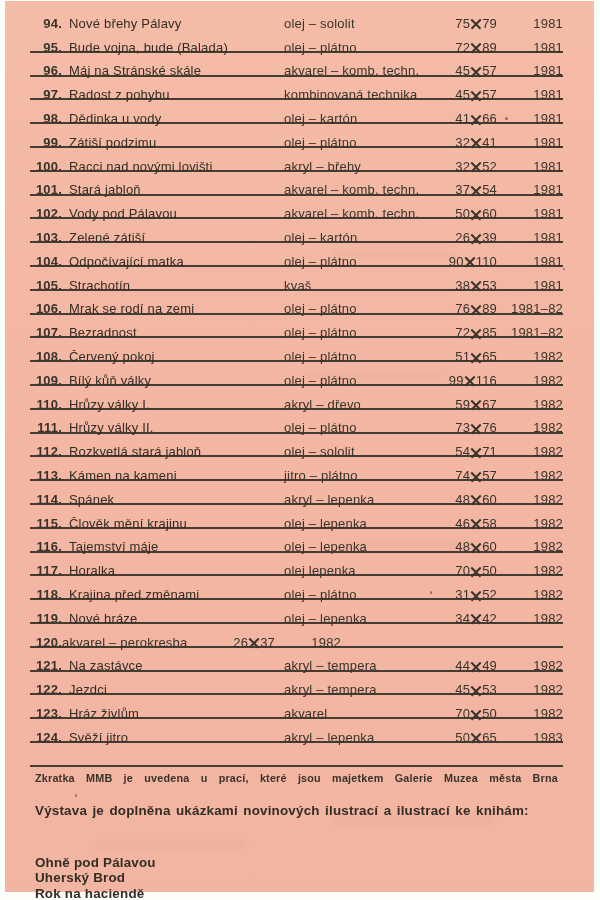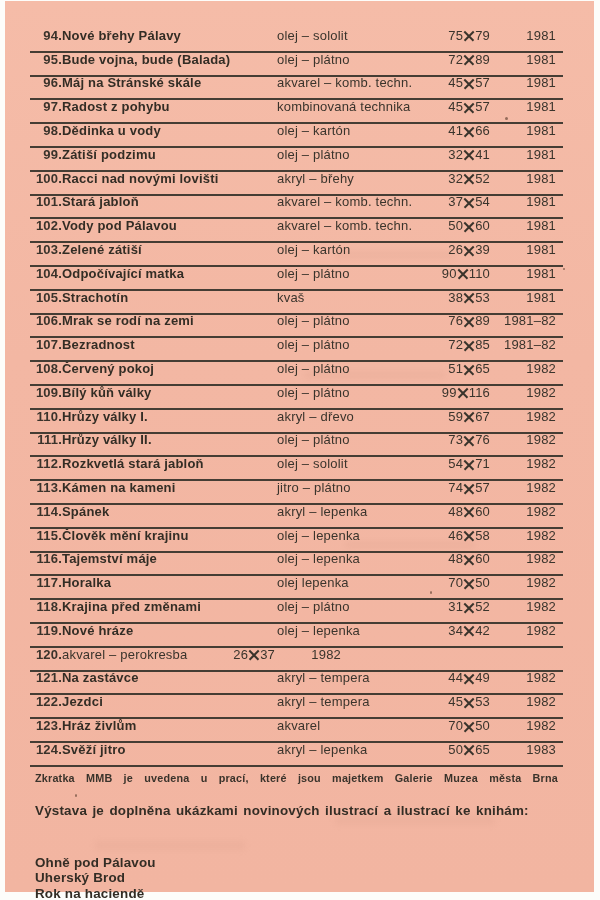--- a/index.html
+++ b/index.html
@@ -16,26 +16,26 @@
   
   .ghost{position:absolute;background:#c98f7c;opacity:.13;filter:blur(3px);border-radius:2px;}
   .speck{position:absolute;background:#6b4a3a;border-radius:50%;opacity:.7;}
 
   .catalog{
     position:absolute;left:25px;top:28px;width:533px;
   }
   .row{
     height:23.8px;box-sizing:border-box;
     display:flex;align-items:flex-end;
-    padding-bottom:8px;
+    padding-bottom:20px;
     border-bottom:2px solid #453d34;
     font-size:13px;letter-spacing:.2px;line-height:14px;
   }
   .cell-num{flex:0 0 32px;text-align:right;font-weight:700;color:#3a332b;}
-  .cell-title{flex:0 0 215px;margin-left:0;font-weight:700;color:#332d25;white-space:nowrap;overflow:hidden;}
+  .cell-title{flex:0 0 215px;margin-left:7px;font-weight:400;color:#332d25;white-space:nowrap;overflow:hidden;}
   .cell-tech{flex:0 0 139px;color:#3a342c;white-space:nowrap;}
   .cell-dims{flex:0 0 74px;display:flex;justify-content:flex-end;align-items:center;color:#3a342c;}
   .cell-year{flex:0 0 66px;text-align:right;color:#3a342c;}
   .xg{position:relative;width:10px;height:12px;display:inline-block;flex:0 0 auto;margin:0 1px;}
   .xg::before,.xg::after{
     content:"";position:absolute;left:50%;top:55%;width:13px;height:1.7px;
     background:#3a342c;transform:translate(-50%,-50%) rotate(45deg);
   }
   .xg::after{transform:translate(-50%,-50%) rotate(-45deg);}
 

